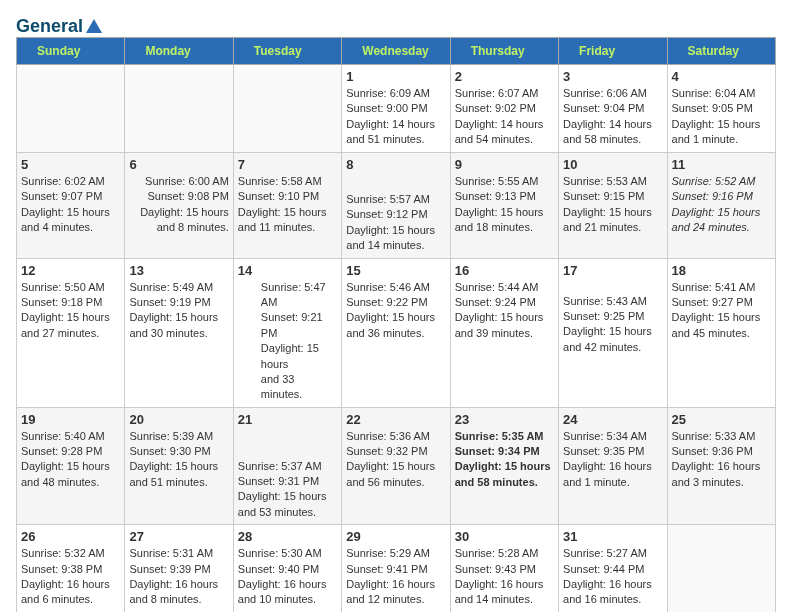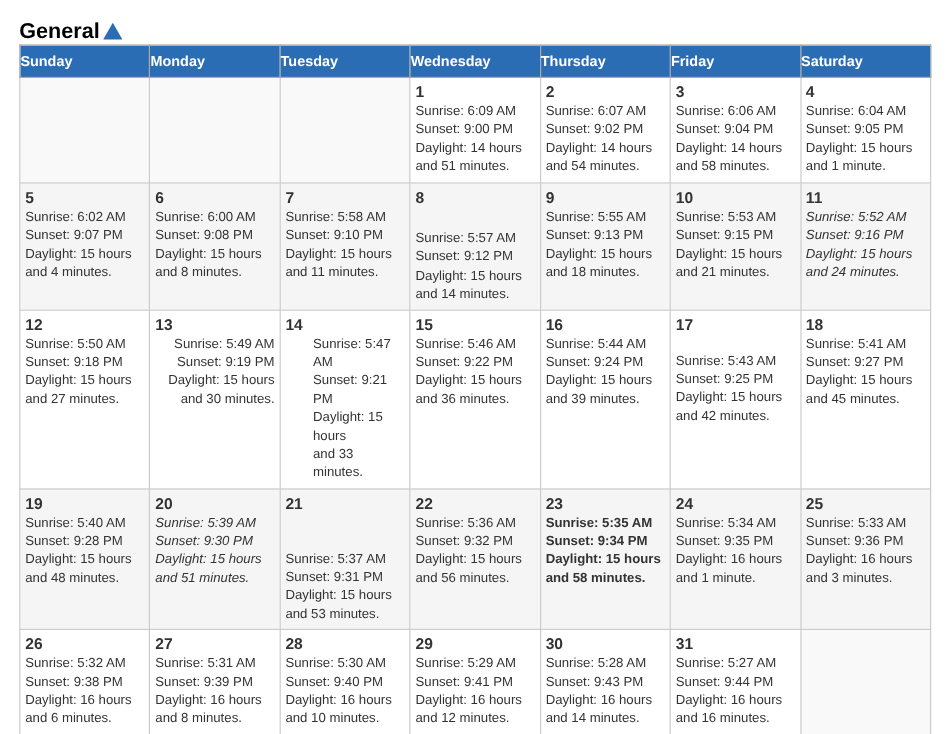--- a/index.html
+++ b/index.html
@@ -33,24 +33,24 @@
       font-size: 16px;
       color: #333;
     }
     table {
       width: 100%;
       border-collapse: collapse;
       table-layout: fixed;
     }
     thead tr th {
       background-color: #2a6db5;
-      color: #ffffff;
+      color: #bef264;
       font-size: 12px;
       font-weight: bold;
-      padding: 6px 0;
+      padding: 6px 20px;
       text-align: left;
       border: 1px solid #aaa;
     }
     tbody tr td {
       vertical-align: top;
       border: 1px solid #ccc;
       padding: 4px;
       font-size: 10px;
       color: #333;
       height: 88px;
@@ -73,21 +73,21 @@
     .empty-cell {
       background: #f9f9f9 !important;
     }
   </style>
 </head>
 <body>
 
 <div class="header-area">
   <div class="logo">
     <div style="display:flex;align-items:center;">
-      <span style="font-size:18px;font-weight:bold;color:#000000;">General</span>
+      <span style="font-size:18px;font-weight:bold;color:#0c4a6e;">General</span>
       <svg width="20" height="20" viewBox="0 0 20 20" style="margin-left:1px;">
         <polygon points="10,2 18,16 2,16" fill="#2a6db5"></polygon>
       </svg>
     </div>
     <span style="font-size:18px;font-weight:bold;color:#2a6db5;margin-top:-4px;margin-left:2px;"></span>
   </div>
   <div class="title-area">
     <div class="month-title"></div>
     <div class="location-title"></div>
   </div>
@@ -142,21 +142,21 @@
       <tr>
         <td>
           <span class="day-num">5</span>
           <div class="day-detail" style="white-space: pre-line;">Sunrise: 6:02 AM
 Sunset: 9:07 PM
 Daylight: 15 hours
 and 4 minutes.</div>
         </td>
         <td>
           <span class="day-num">6</span>
-          <div class="day-detail" style="white-space: pre-line;">Sunrise: 6:00 AM
+          <div class="day-detail" style="white-space: pre-line; text-align: right;">Sunrise: 6:00 AM
 Sunset: 9:08 PM
 Daylight: 15 hours
 and 8 minutes.</div>
         </td>
         <td>
           <span class="day-num">7</span>
           <div class="day-detail" style="white-space: pre-line;">Sunrise: 5:58 AM
 Sunset: 9:10 PM
 Daylight: 15 hours
 and 11 minutes.</div>
@@ -193,21 +193,21 @@
       <tr>
         <td>
           <span class="day-num">12</span>
           <div class="day-detail" style="white-space: pre-line;">Sunrise: 5:50 AM
 Sunset: 9:18 PM
 Daylight: 15 hours
 and 27 minutes.</div>
         </td>
         <td>
           <span class="day-num">13</span>
-          <div class="day-detail" style="white-space: pre-line; text-align: right;">Sunrise: 5:49 AM
+          <div class="day-detail" style="white-space: pre-line;">Sunrise: 5:49 AM
 Sunset: 9:19 PM
 Daylight: 15 hours
 and 30 minutes.</div>
         </td>
         <td>
           <span class="day-num">14</span>
           <div class="day-detail" style="white-space: pre-line; margin-left: 23px;">Sunrise: 5:47 AM
 Sunset: 9:21 PM
 Daylight: 15 hours
 and 33 minutes.</div>
@@ -244,21 +244,21 @@
       <tr>
         <td>
           <span class="day-num">19</span>
           <div class="day-detail" style="white-space: pre-line;">Sunrise: 5:40 AM
 Sunset: 9:28 PM
 Daylight: 15 hours
 and 48 minutes.</div>
         </td>
         <td>
           <span class="day-num">20</span>
-          <div class="day-detail" style="white-space: pre-line; font-style: italic;">Sunrise: 5:39 AM
+          <div class="day-detail" style="white-space: pre-line;">Sunrise: 5:39 AM
 Sunset: 9:30 PM
 Daylight: 15 hours
 and 51 minutes.</div>
         </td>
         <td>
           <span class="day-num">21</span>
           <div class="day-detail" style="white-space: pre-line; margin-top: 32px;">Sunrise: 5:37 AM
 Sunset: 9:31 PM
 Daylight: 15 hours
 and 53 minutes.</div>

